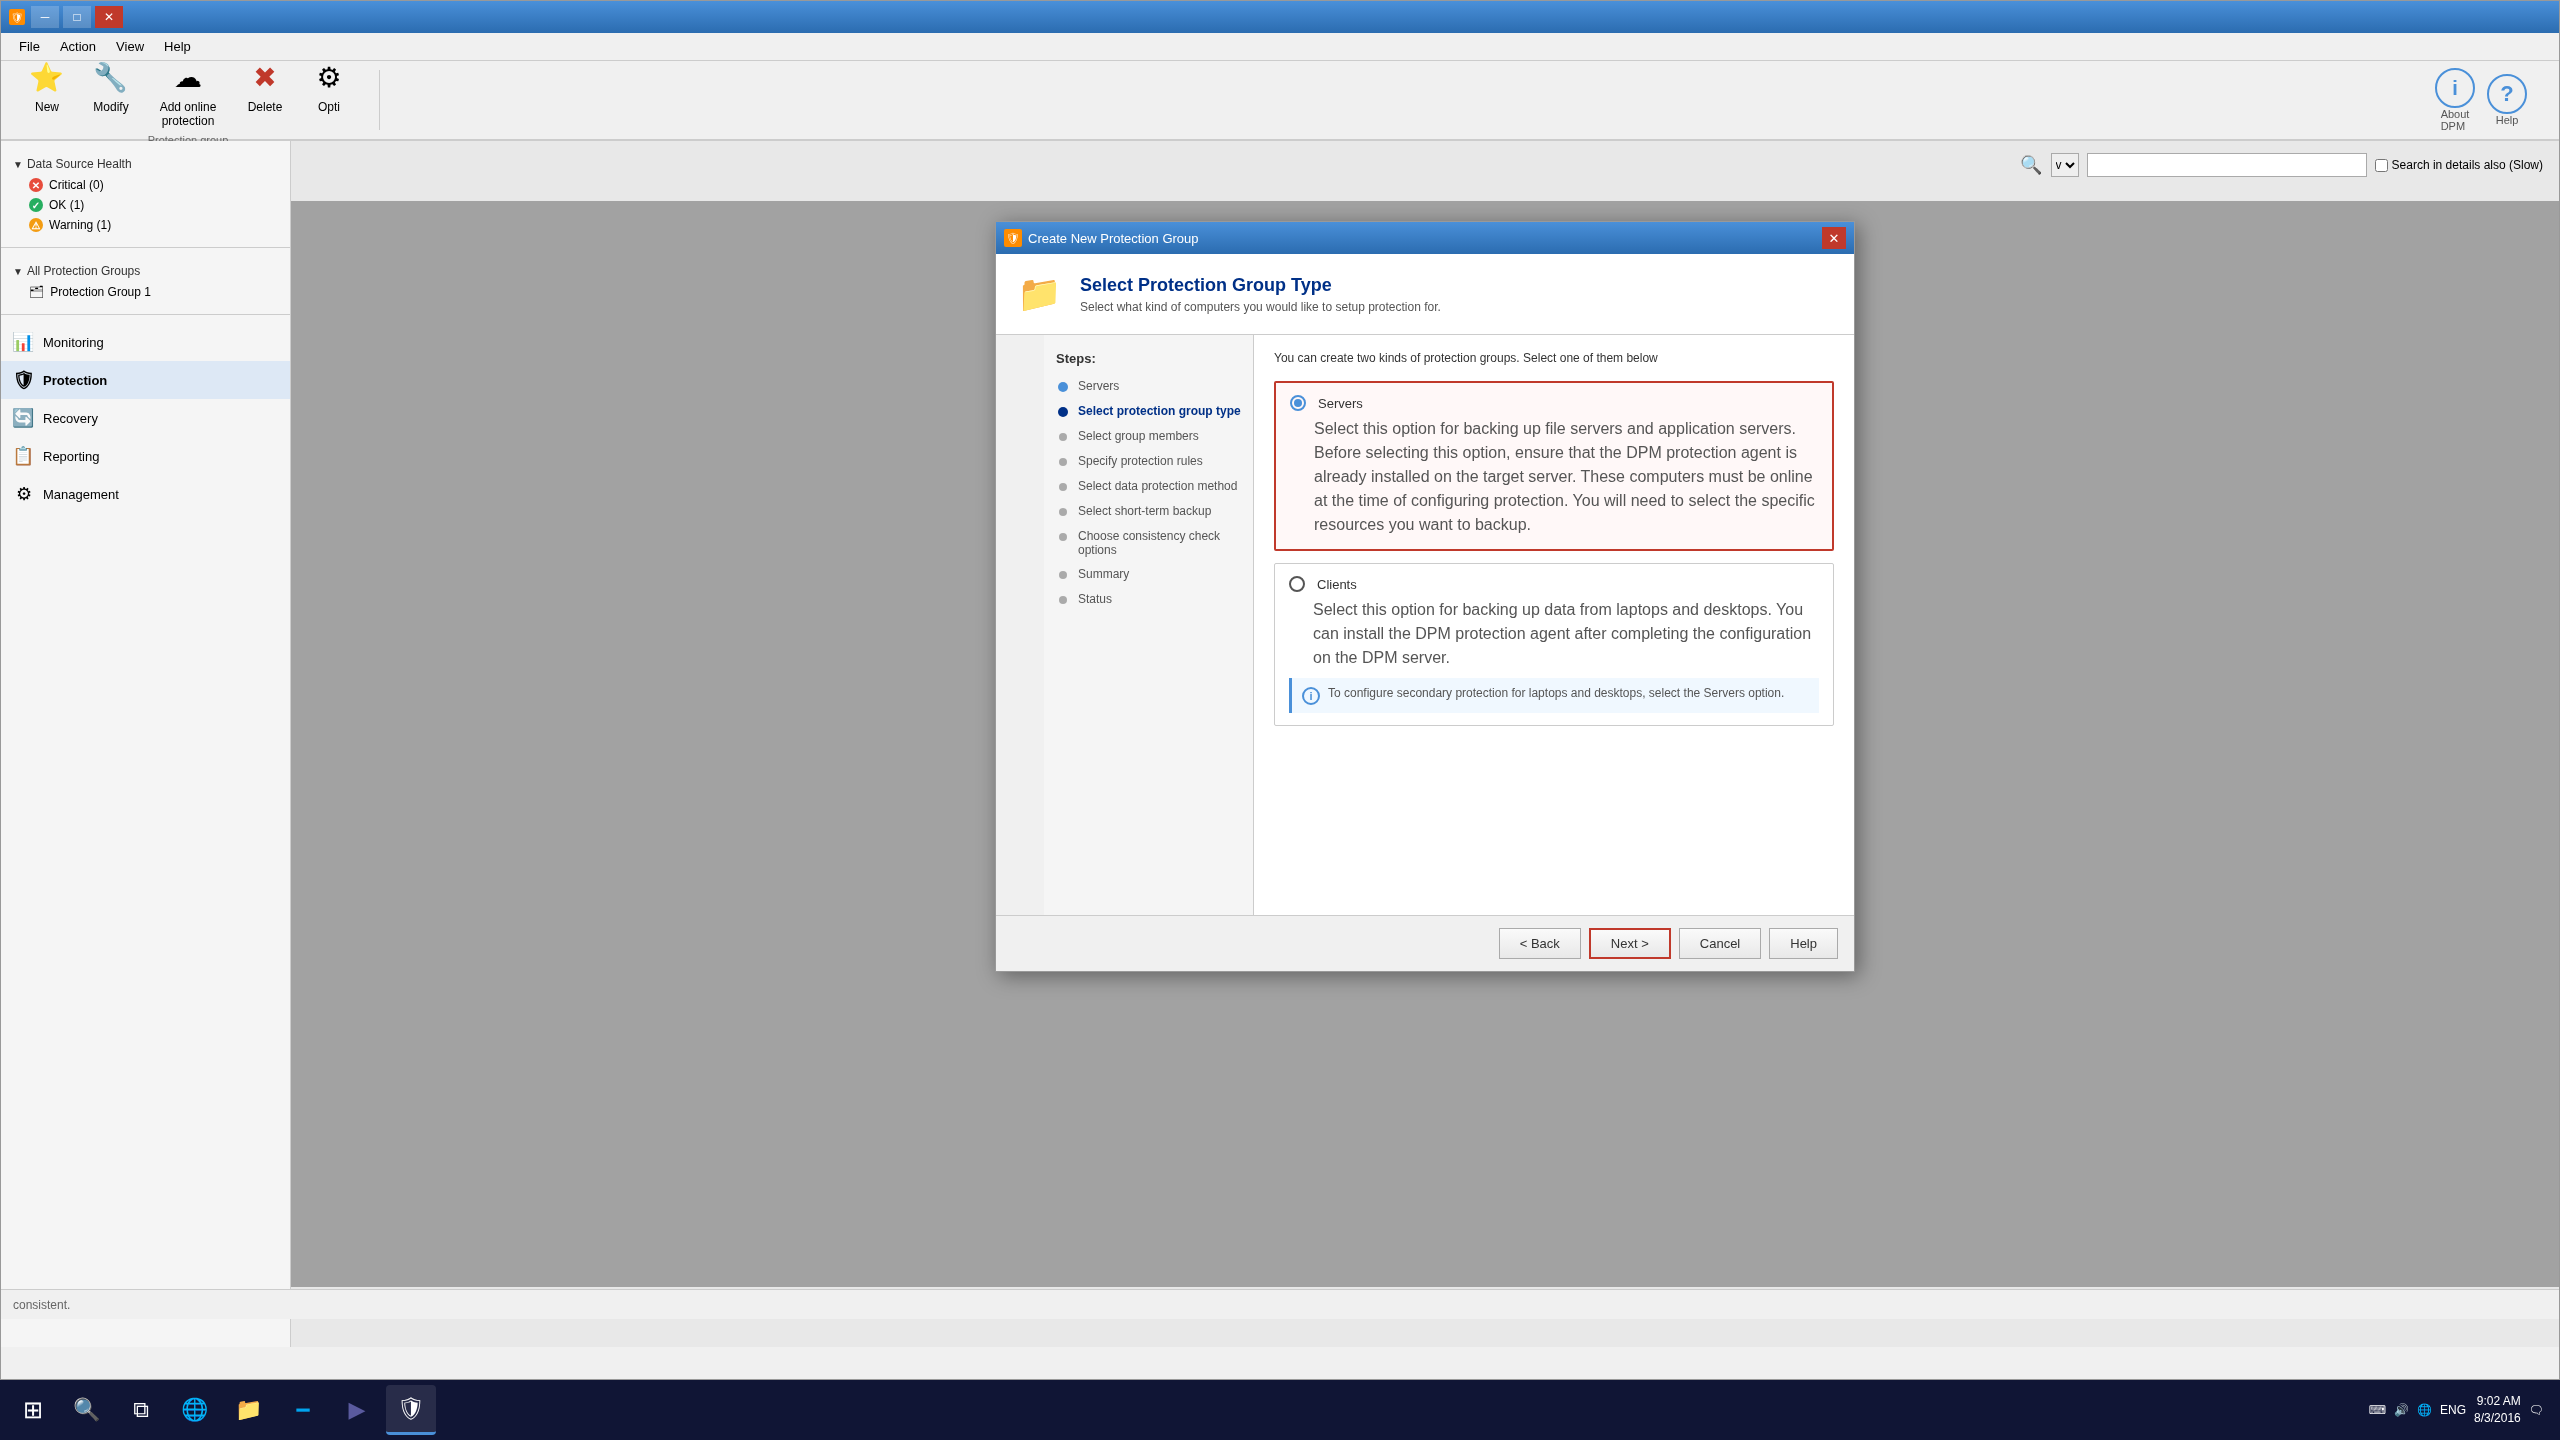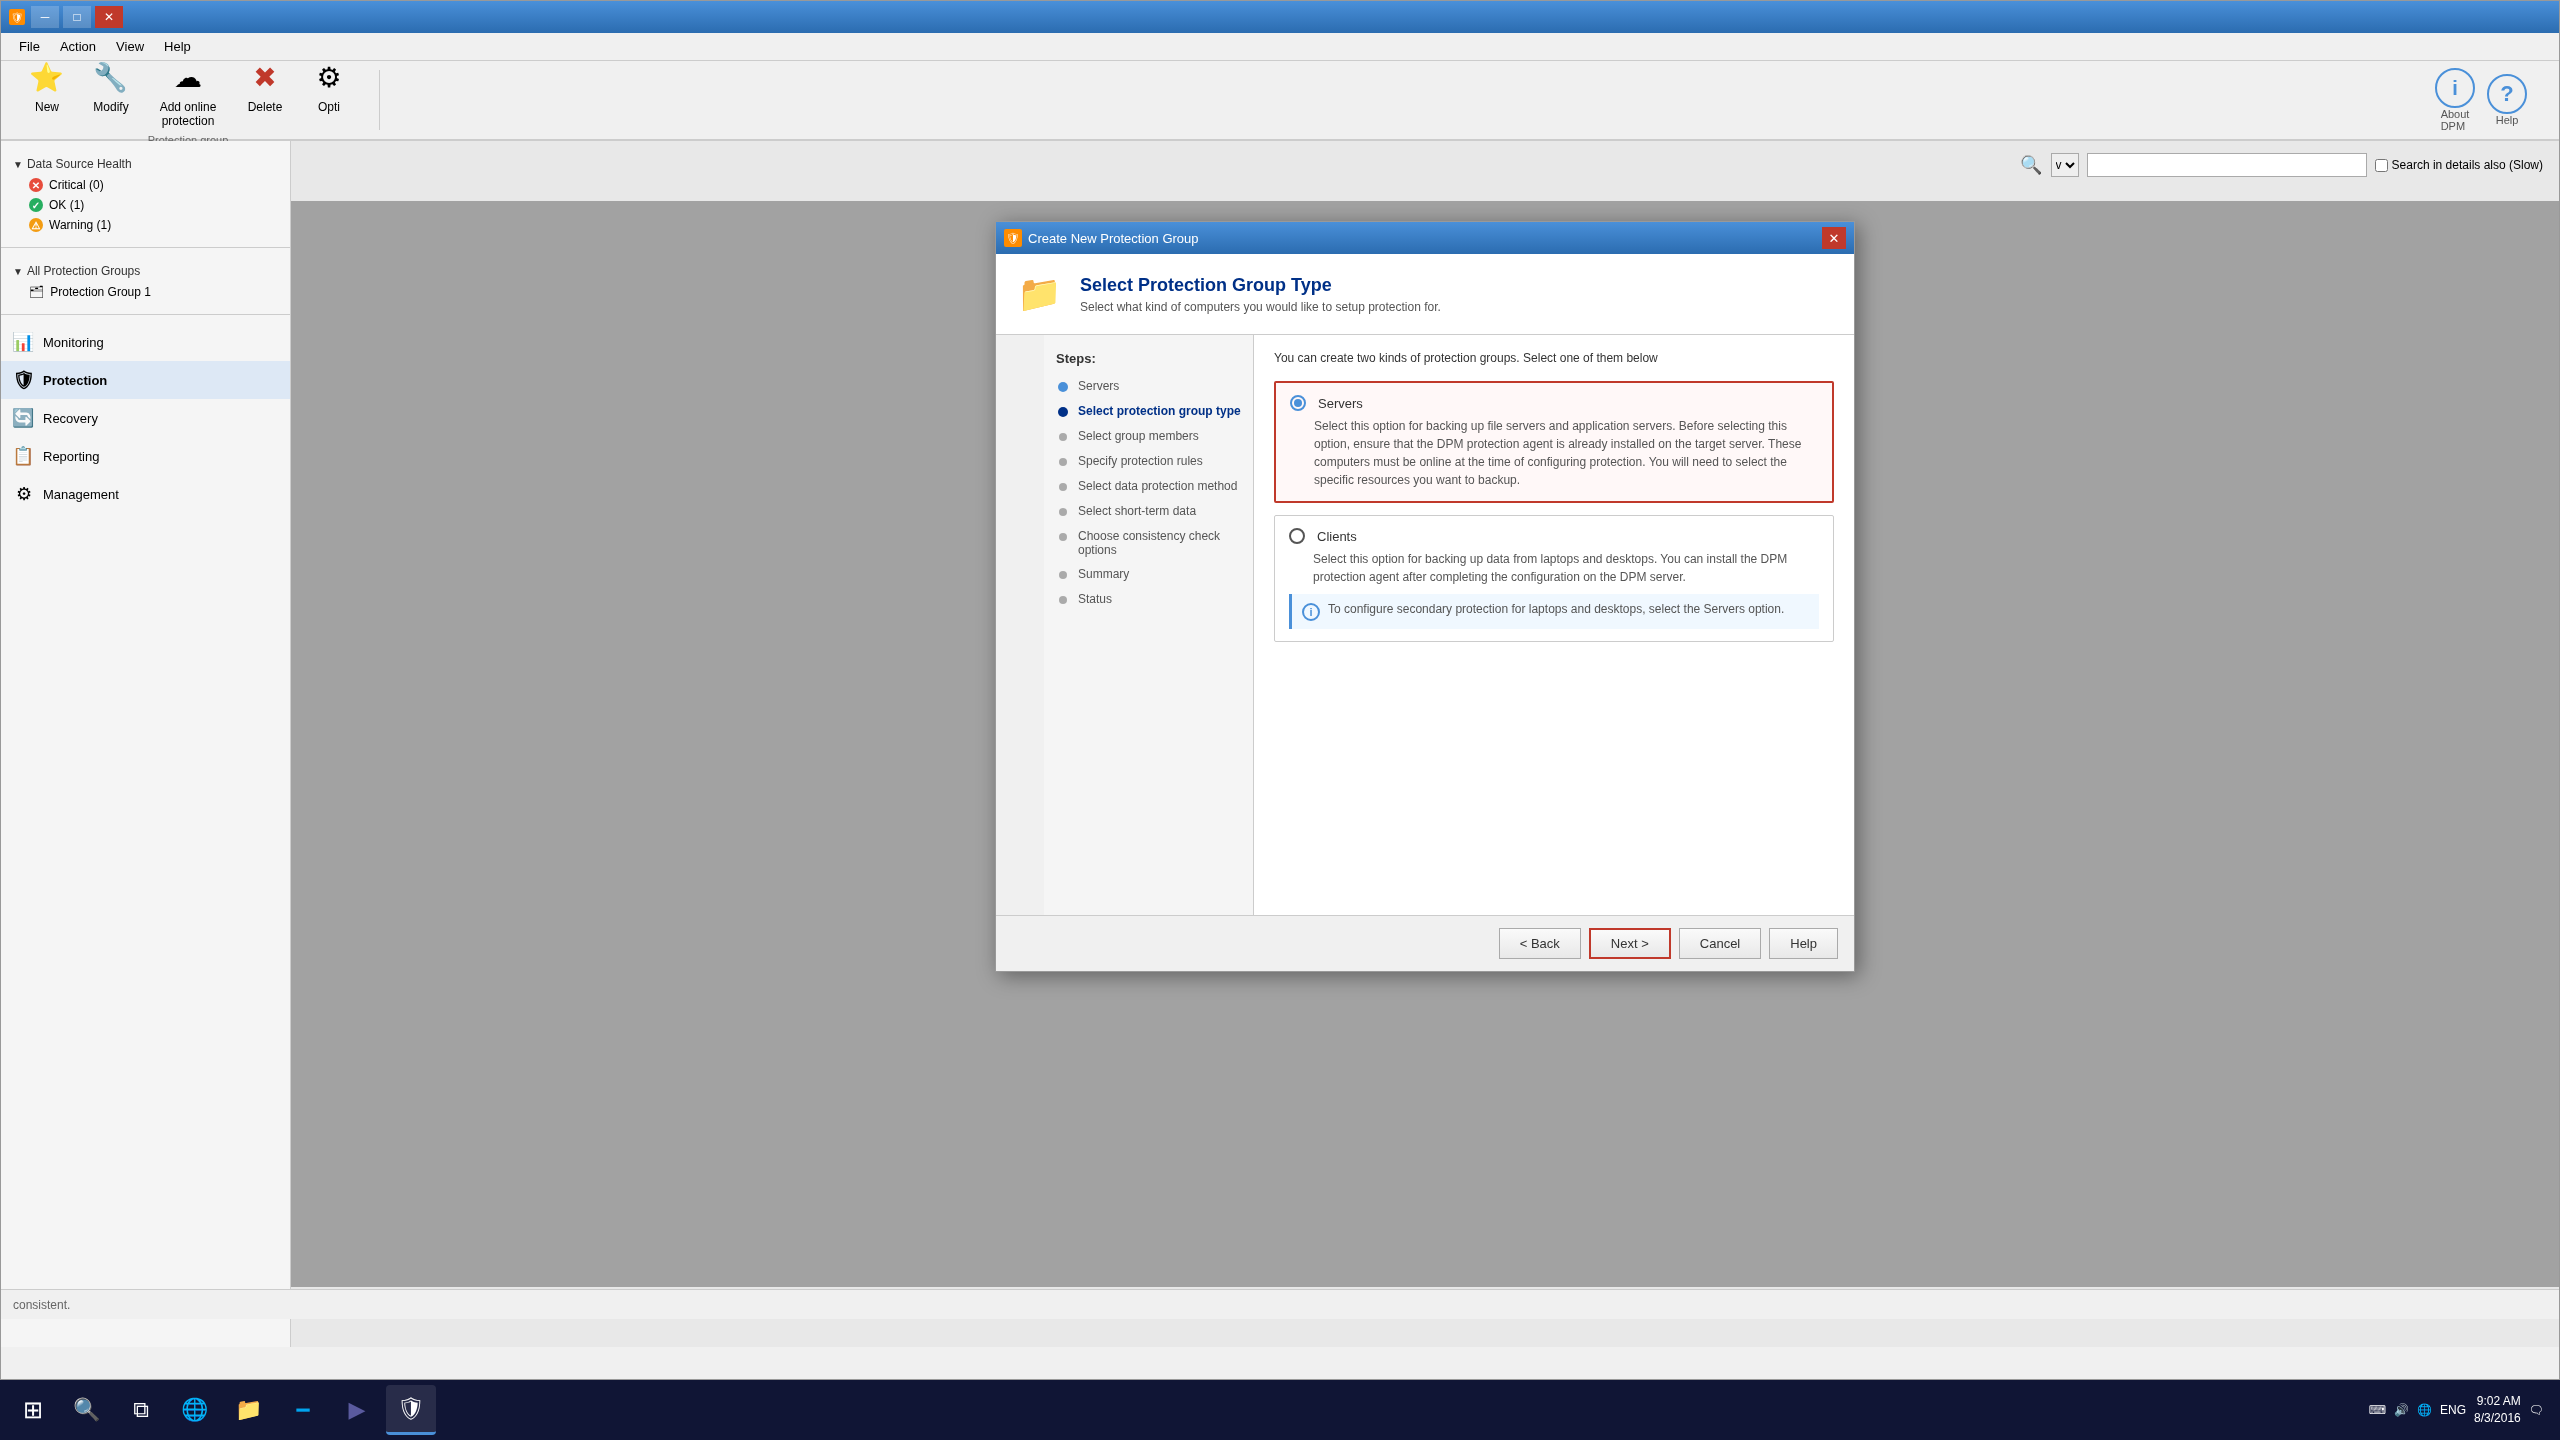--- a/index.html
+++ b/index.html
@@ -475,21 +475,21 @@
       height: 8px;
       background: #4a90d9;
       border-radius: 50%;
     }
     .option-title {
       font-size: 13px;
       font-weight: 500;
       color: #333;
     }
     .option-desc {
-      font-size: 12px;
+      font-size: 16px;
       color: #555;
       line-height: 1.5;
       padding-left: 24px;
     }
 
     .info-box {
       display: flex;
       align-items: flex-start;
       gap: 8px;
       padding: 8px 10px;
@@ -746,21 +746,21 @@
                 <div class="step-item">
                   <div class="step-bullet">
                       <div class="step-bullet-inactive"></div>
                     </div>
                   <span>Select data protection method</span>
                 </div>
                 <div class="step-item">
                   <div class="step-bullet">
                       <div class="step-bullet-inactive"></div>
                     </div>
-                  <span>Select short-term data</span>
+                  <span>Select short-term backup</span>
                 </div>
                 <div class="step-item">
                   <div class="step-bullet">
                       <div class="step-bullet-inactive"></div>
                     </div>
                   <span>Choose consistency check options</span>
                 </div>
                 <div class="step-item">
                   <div class="step-bullet">
                       <div class="step-bullet-inactive"></div>

